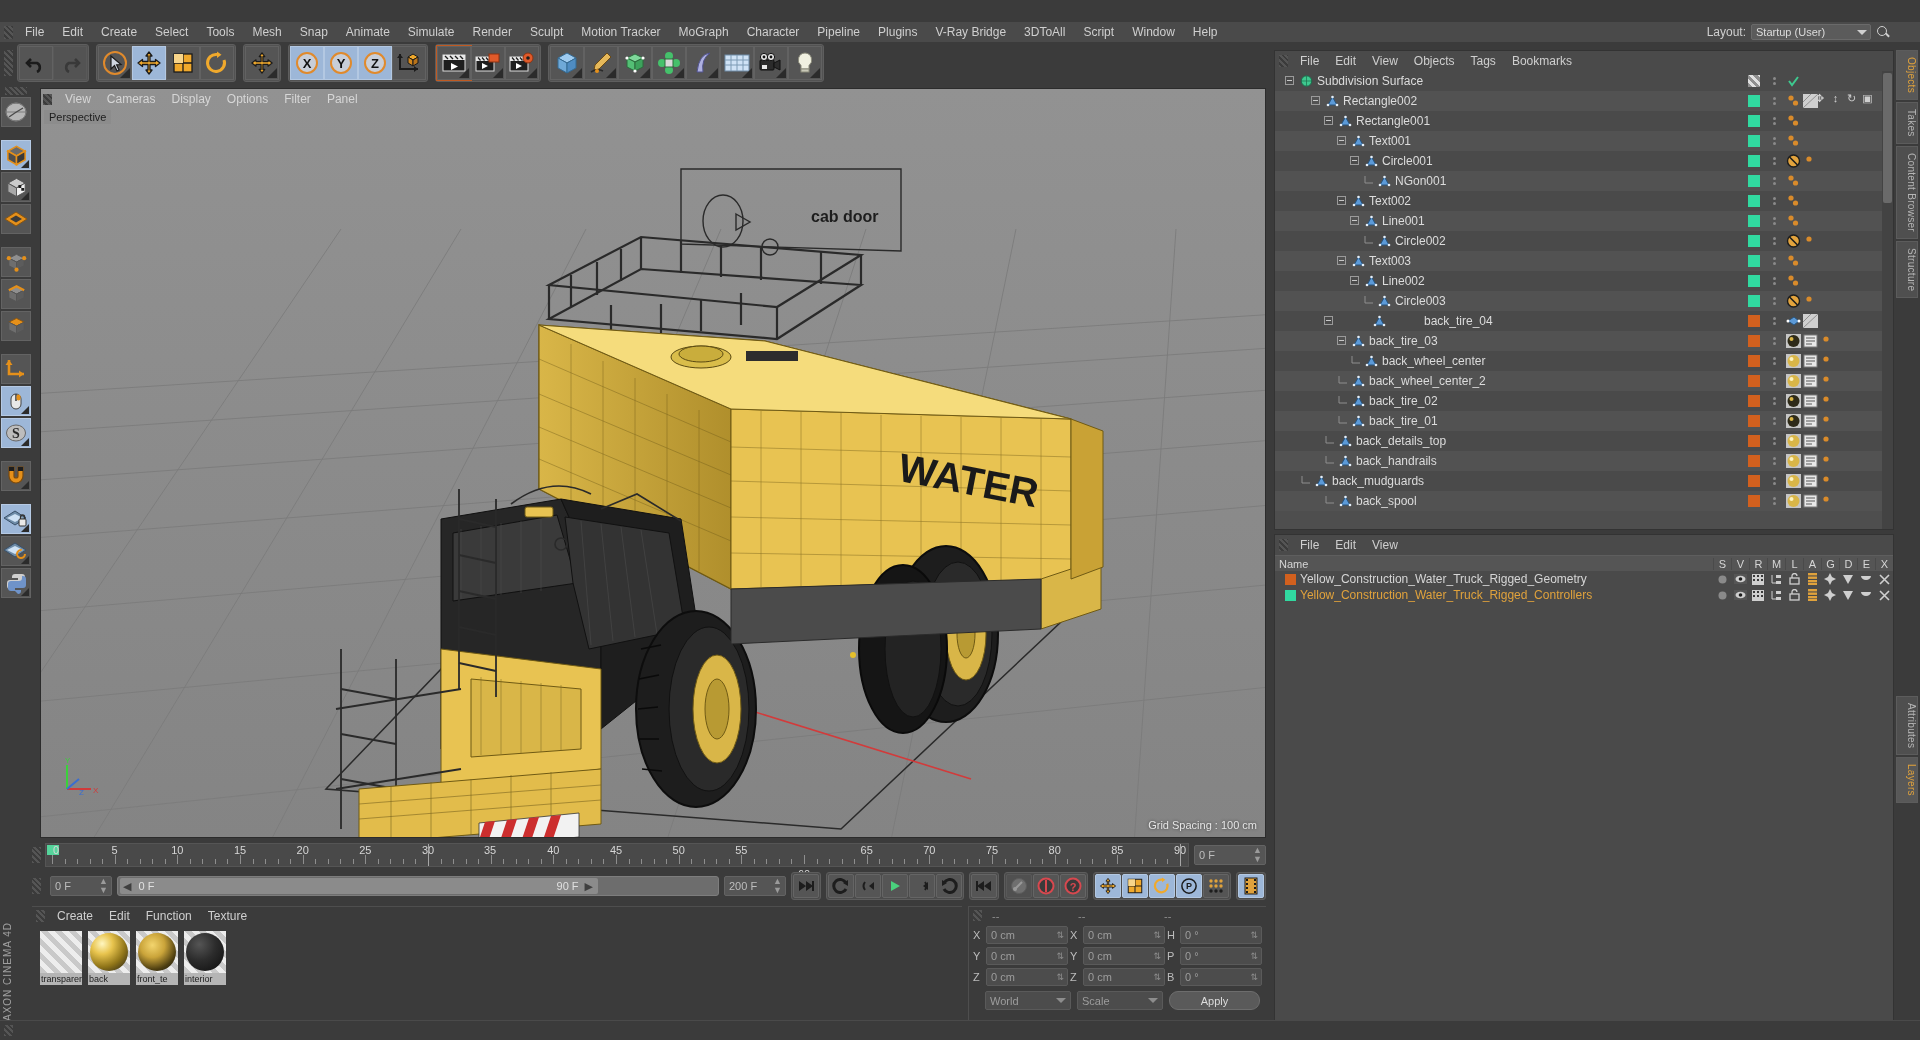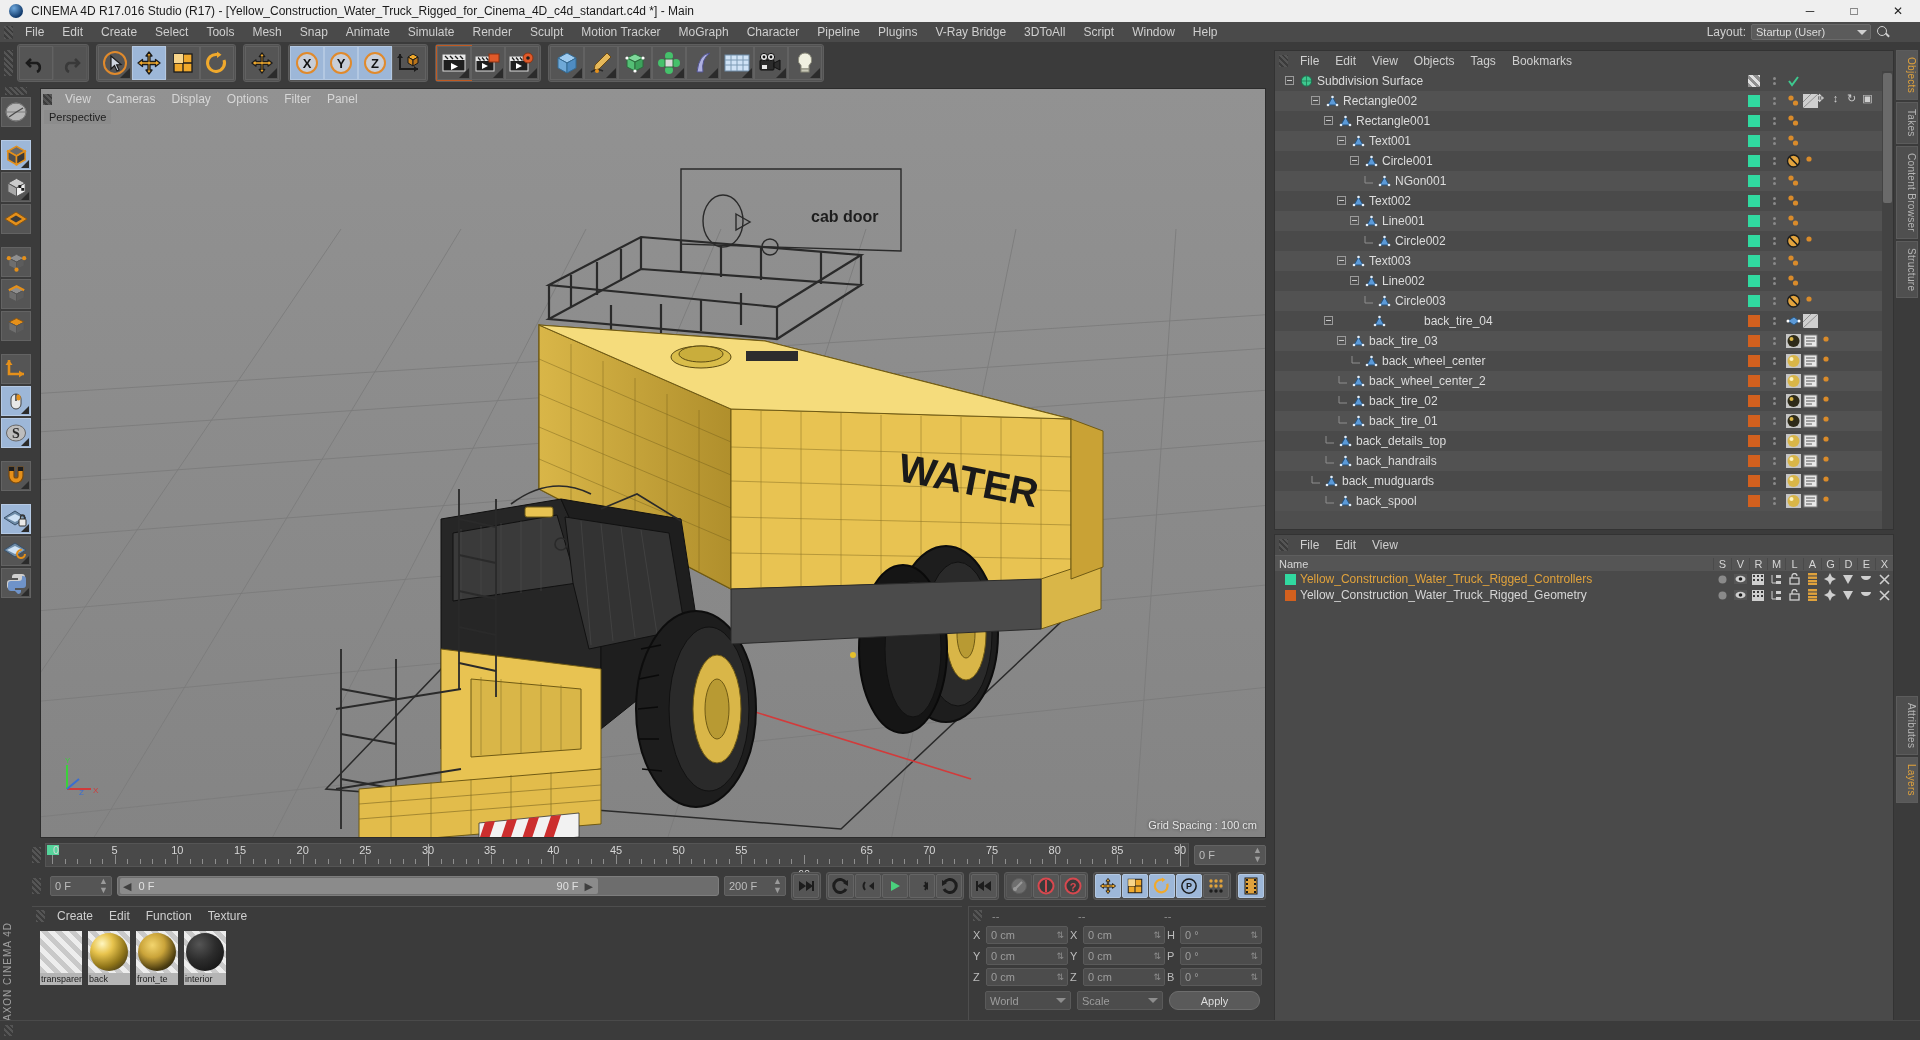--- a/index.html
+++ b/index.html
@@ -184,29 +184,20 @@
   .statusbar .txt{ font-size:12px; color:#d0d0d0; }
 
   
   svg{ display:block; }
 </style>
 </head>
 <body>
 
 <div class="app">
 
-  <div class="titlebar">
-    <div class="tb-logo"></div>
-    <div class="tb-title">CINEMA 4D R17.016 Studio (R17) - [Yellow_Construction_Water_Truck_Rigged_for_Cinema_4D_c4d_standart.c4d *] - Main</div>
-    <div class="tb-btns">
-      <div class="tb-btn">─</div>
-      <div class="tb-btn">□</div>
-      <div class="tb-btn close">✕</div>
-    </div>
-  </div>
 
   <div class="menubar">
     <div class="grip" style="height:13px;margin:0 3px 0 4px;"></div>
     <div id="menu-items" style="display:flex;align-items:center;">
         <div class="mi">File</div>
         <div class="mi">Edit</div>
         <div class="mi">Create</div>
         <div class="mi">Select</div>
         <div class="mi">Tools</div>
         <div class="mi">Mesh</div>
@@ -1928,21 +1919,21 @@
               </span>
               <span class="tagbox">
                 <svg width="15" height="14" viewBox="0 0 15 14">
                   <circle cx="6" cy="5" r="2.6" fill="#d98b2b"></circle>
                 </svg>
               </span>
             </div>
           </div>
         </div>
         <div class="om-row">
-          <div class="om-name" style="padding-left: 35px;">
+          <div class="om-name" style="padding-left: 25px;">
             <div class="tri">
               <svg width="11" height="12" viewBox="0 0 11 12">
                 <path d="M2 0 V7 H10" stroke="#8e8e8e" fill="none"></path>
               </svg>
             </div>
             <span class="objicon">
               <svg width="13" height="12" viewBox="0 0 13 12">
                 <path d="M6.5 2 L11 10 H2 Z" fill="#5c9ad8" stroke="#28557f"></path>
                 <circle cx="6.5" cy="2" r="1.3" fill="#e6f0fa"></circle>
                 <circle cx="11" cy="10" r="1.3" fill="#e6f0fa"></circle>
@@ -2056,22 +2047,22 @@
         <div class="c">L</div>
         <div class="c">A</div>
         <div class="c">G</div>
         <div class="c">D</div>
         <div class="c">E</div>
         <div class="c">X</div>
       </div>
     <div id="lm-rows">
         <div class="lm-row">
           <div class="nm">
-            <span class="lm-sq" style="background: rgb(49, 217, 160);"></span>
-            <span style="color: rgb(224, 162, 60);">Yellow_Construction_Water_Truck_Rigged_Controllers</span>
+            <span class="lm-sq" style="background: rgb(210, 96, 30);"></span>
+            <span style="color: rgb(214, 214, 214);">Yellow_Construction_Water_Truck_Rigged_Geometry</span>
           </div>
           <div class="c">
             <svg width="11" height="11" viewBox="0 0 11 11">
               <circle cx="5.5" cy="5.5" r="4" fill="#8a8a8a"></circle>
             </svg>
           </div>
           <div class="c">
             <svg width="13" height="10" viewBox="0 0 13 10">
               <rect width="13" height="10" fill="#555"></rect>
               <ellipse cx="6.5" cy="5" rx="5" ry="3.2" fill="#cfcfcf"></ellipse>
@@ -2128,22 +2119,22 @@
             </svg>
           </div>
           <div class="c">
             <svg width="11" height="11" viewBox="0 0 11 11">
               <path d="M1 1 L10 10 M10 1 L1 10" stroke="#cfcfcf" stroke-width="1.6"></path>
             </svg>
           </div>
         </div>
         <div class="lm-row">
           <div class="nm">
-            <span class="lm-sq" style="background: rgb(210, 96, 30);"></span>
-            <span style="color: rgb(214, 214, 214);">Yellow_Construction_Water_Truck_Rigged_Geometry</span>
+            <span class="lm-sq" style="background: rgb(49, 217, 160);"></span>
+            <span style="color: rgb(224, 162, 60);">Yellow_Construction_Water_Truck_Rigged_Controllers</span>
           </div>
           <div class="c">
             <svg width="11" height="11" viewBox="0 0 11 11">
               <circle cx="5.5" cy="5.5" r="4" fill="#8a8a8a"></circle>
             </svg>
           </div>
           <div class="c">
             <svg width="13" height="10" viewBox="0 0 13 10">
               <rect width="13" height="10" fill="#555"></rect>
               <ellipse cx="6.5" cy="5" rx="5" ry="3.2" fill="#cfcfcf"></ellipse>

